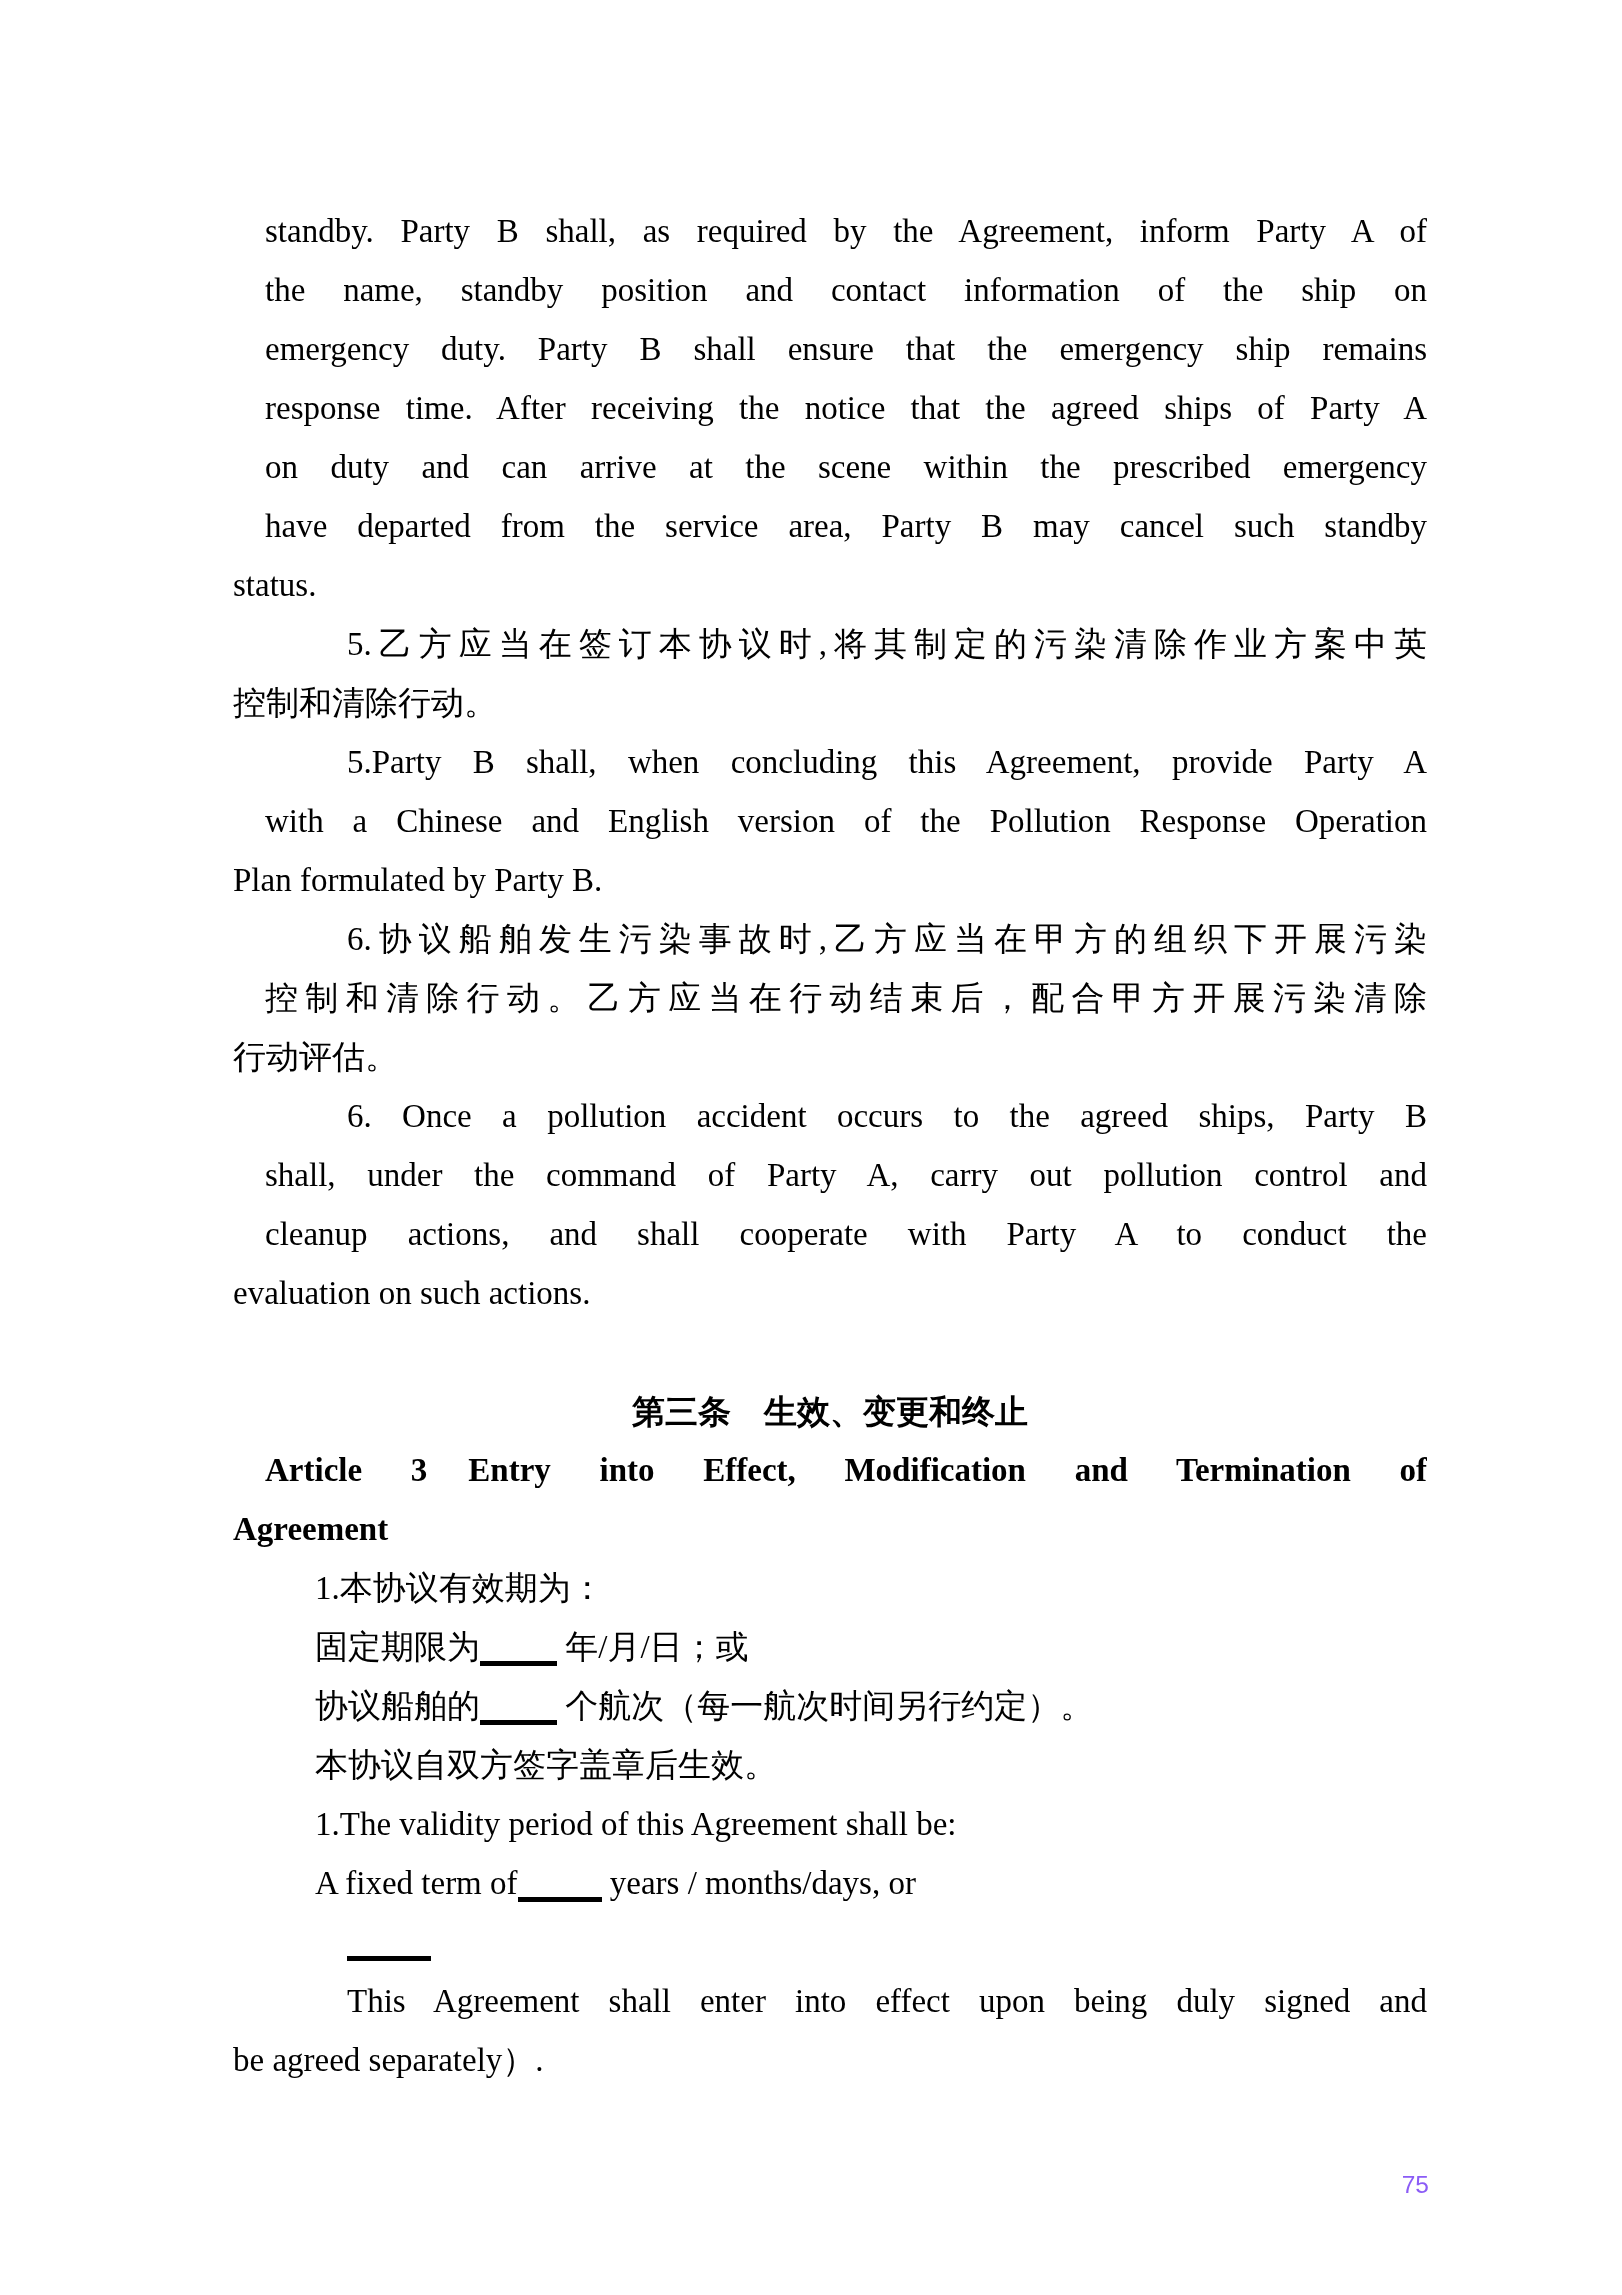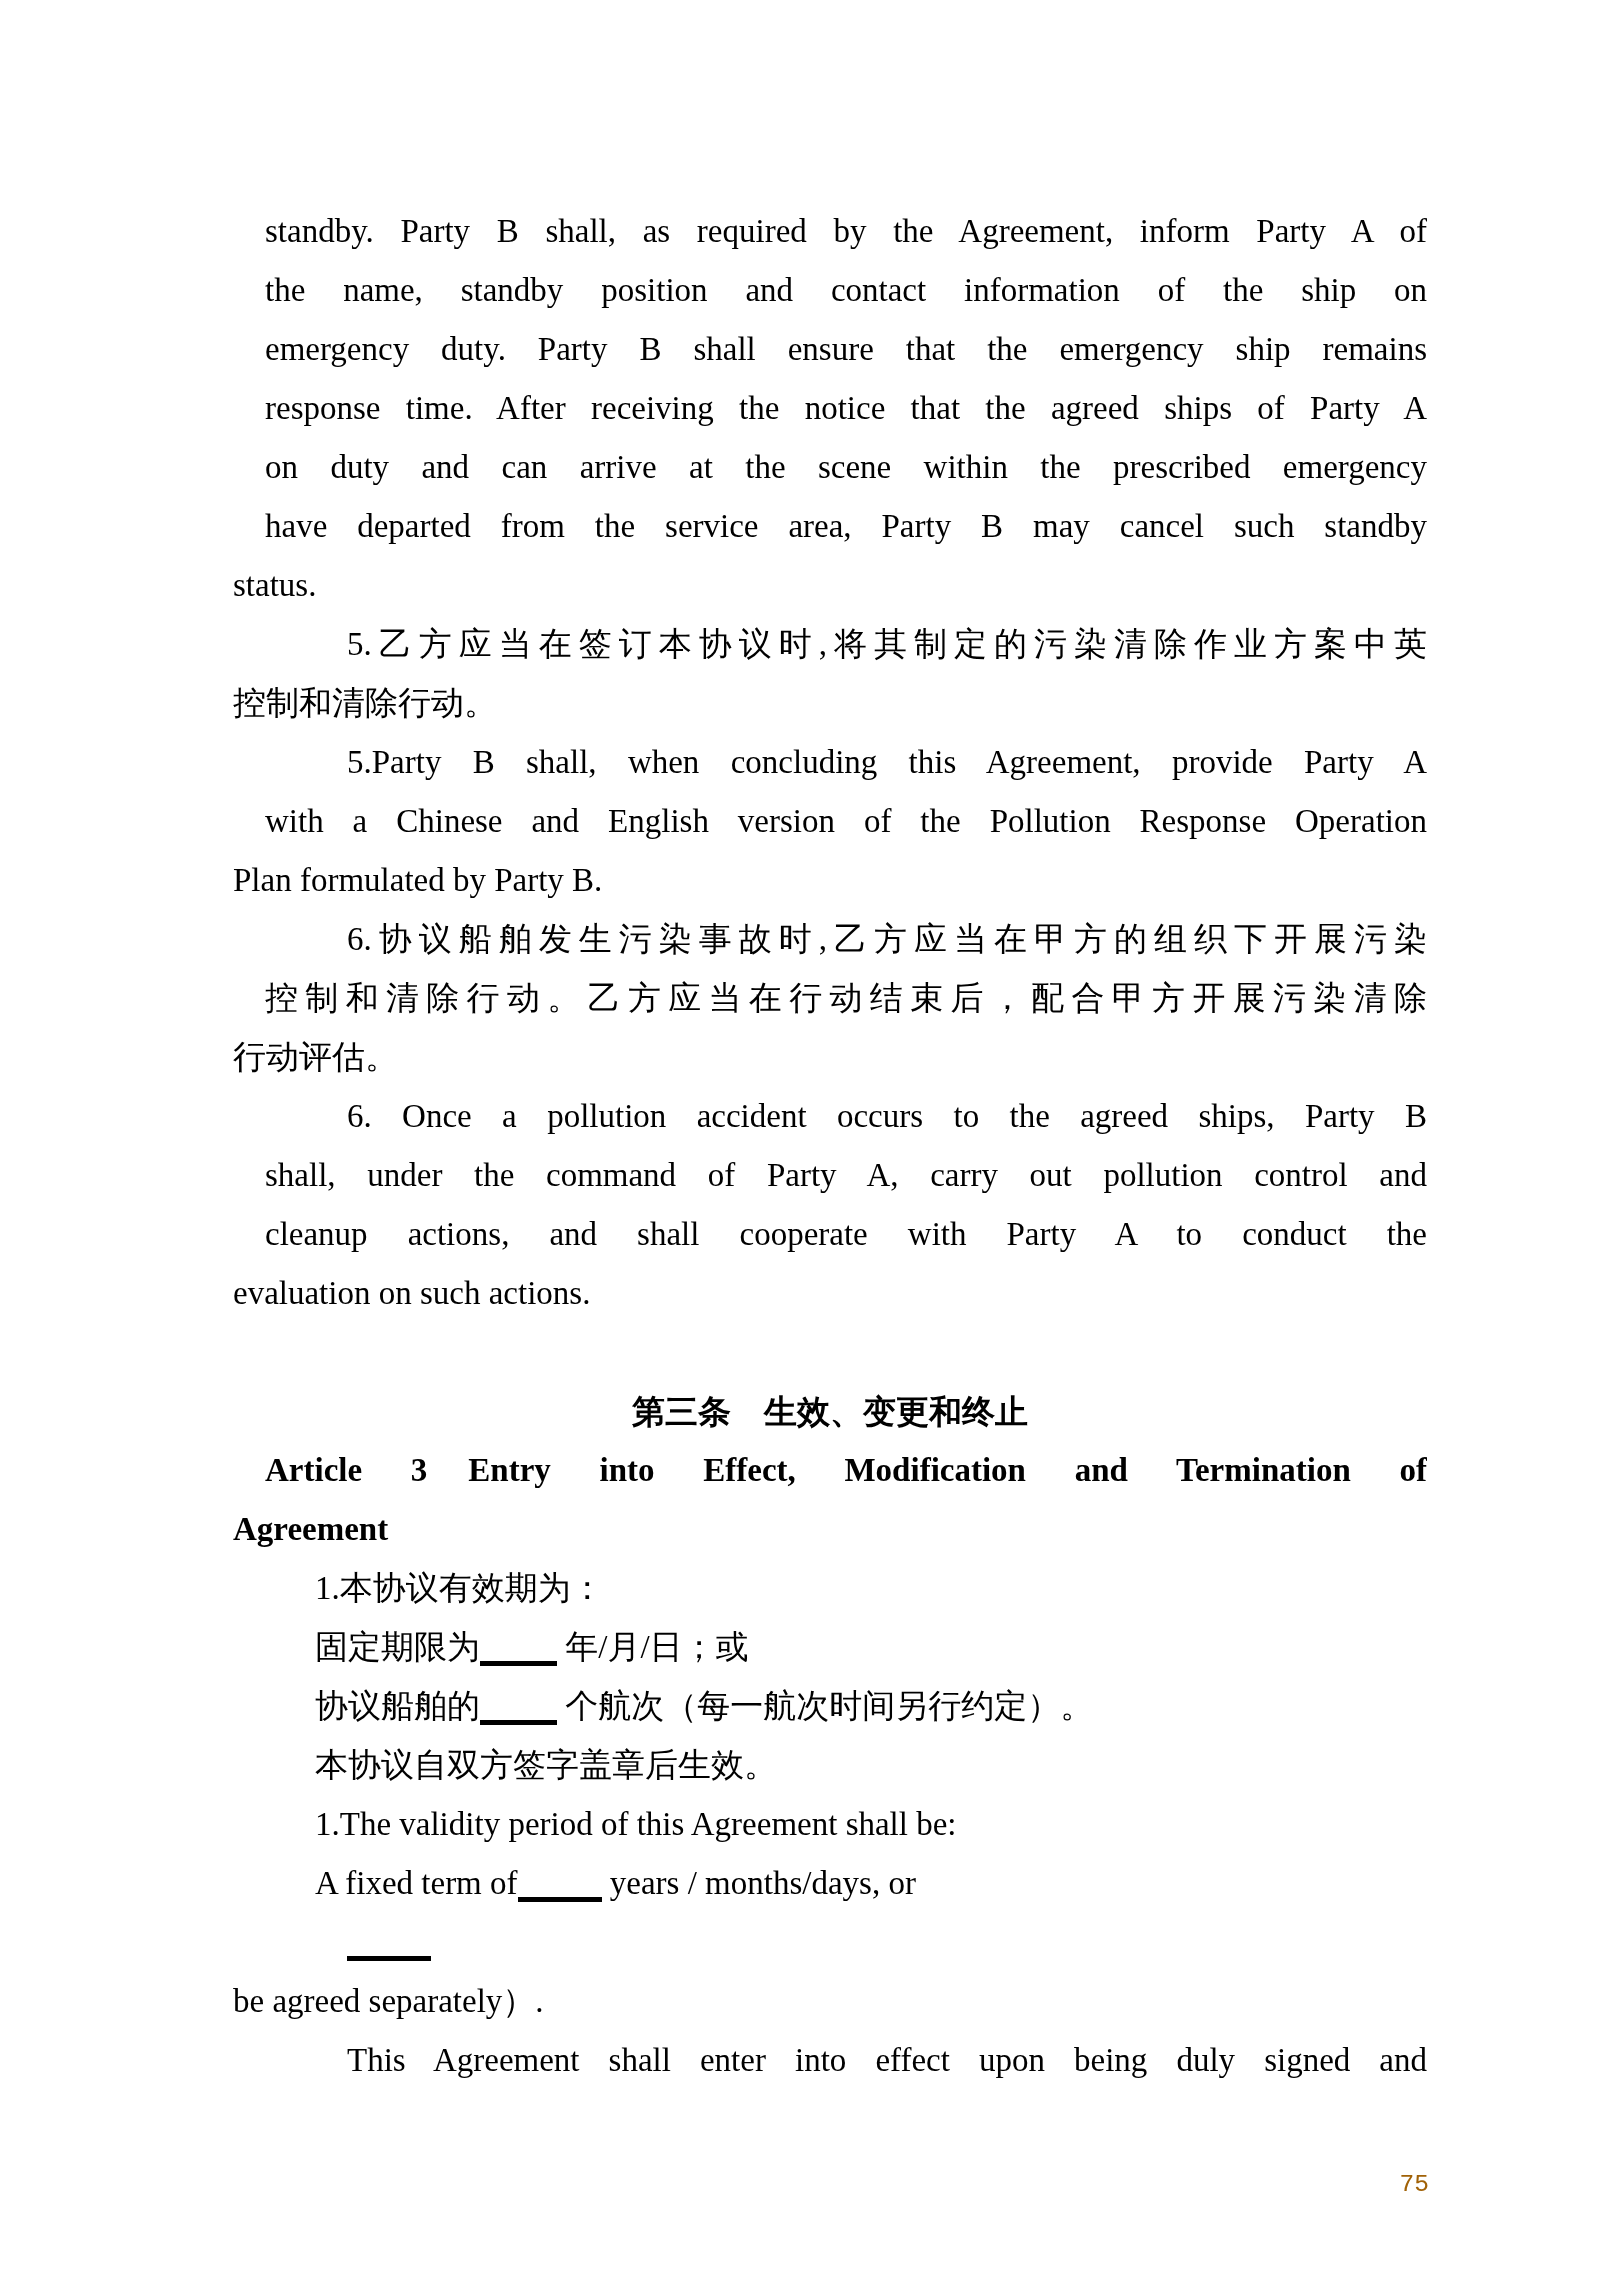--- a/index.html
+++ b/index.html
@@ -39,24 +39,24 @@
     width: 84px;
     height: 0.5px;
     border-bottom: 5.1px solid #000;
     vertical-align: -8.2px;
   }
   .blank-cn { width: 77px; }
   .pagenum {
     position: absolute;
     top: 2172px;
     right: 194px;
-    font-family: Liberation Mono, monospace;
+    font-family: Liberation Sans, sans-serif;
     font-size: 24.5px;
     line-height: 26.6px;
-    color: #a16207;
+    color: #8b5cf6;
   }
 </style>
 </head>
 <body>
 
 <div class="page">
   <div class="content">
 
     <div class="ln j">standby. Party B shall, as required by the Agreement, inform Party A of</div>
     <div class="ln j">the name, standby position and contact information of the ship on</div>
@@ -102,20 +102,20 @@
     </div>
     <div class="ln cn ind">本协议自双方签字盖章后生效。</div>
 
     <div class="ln ind">1.The validity period of this Agreement shall be:</div>
     <div class="ln ind">
       <span>A fixed term of</span><span class="blank"></span><span> years / months/days, or</span>
     </div>
     <div class="ln j ind">
       <span class="blank"></span>
     </div>
+    <div class="ln j ind">This Agreement shall enter into effect upon being duly signed and</div>
     <div class="ln">be agreed separately）.</div>
-    <div class="ln j ind">This Agreement shall enter into effect upon being duly signed and</div>
 
   </div>
 
   <div class="pagenum">75</div>
 </div>
 
 
 </body></html>

